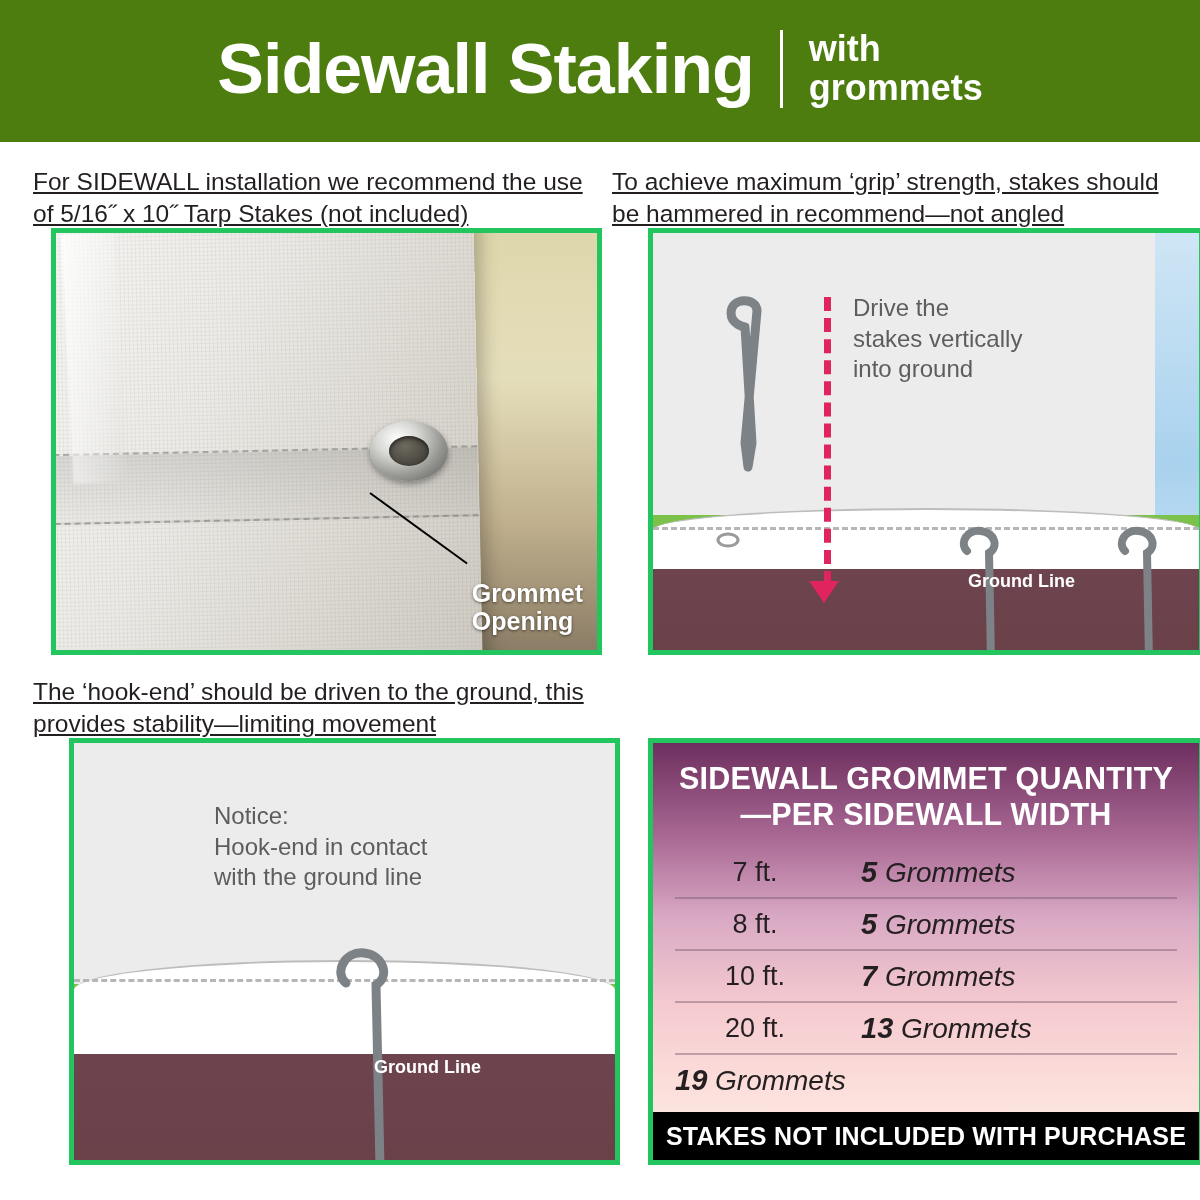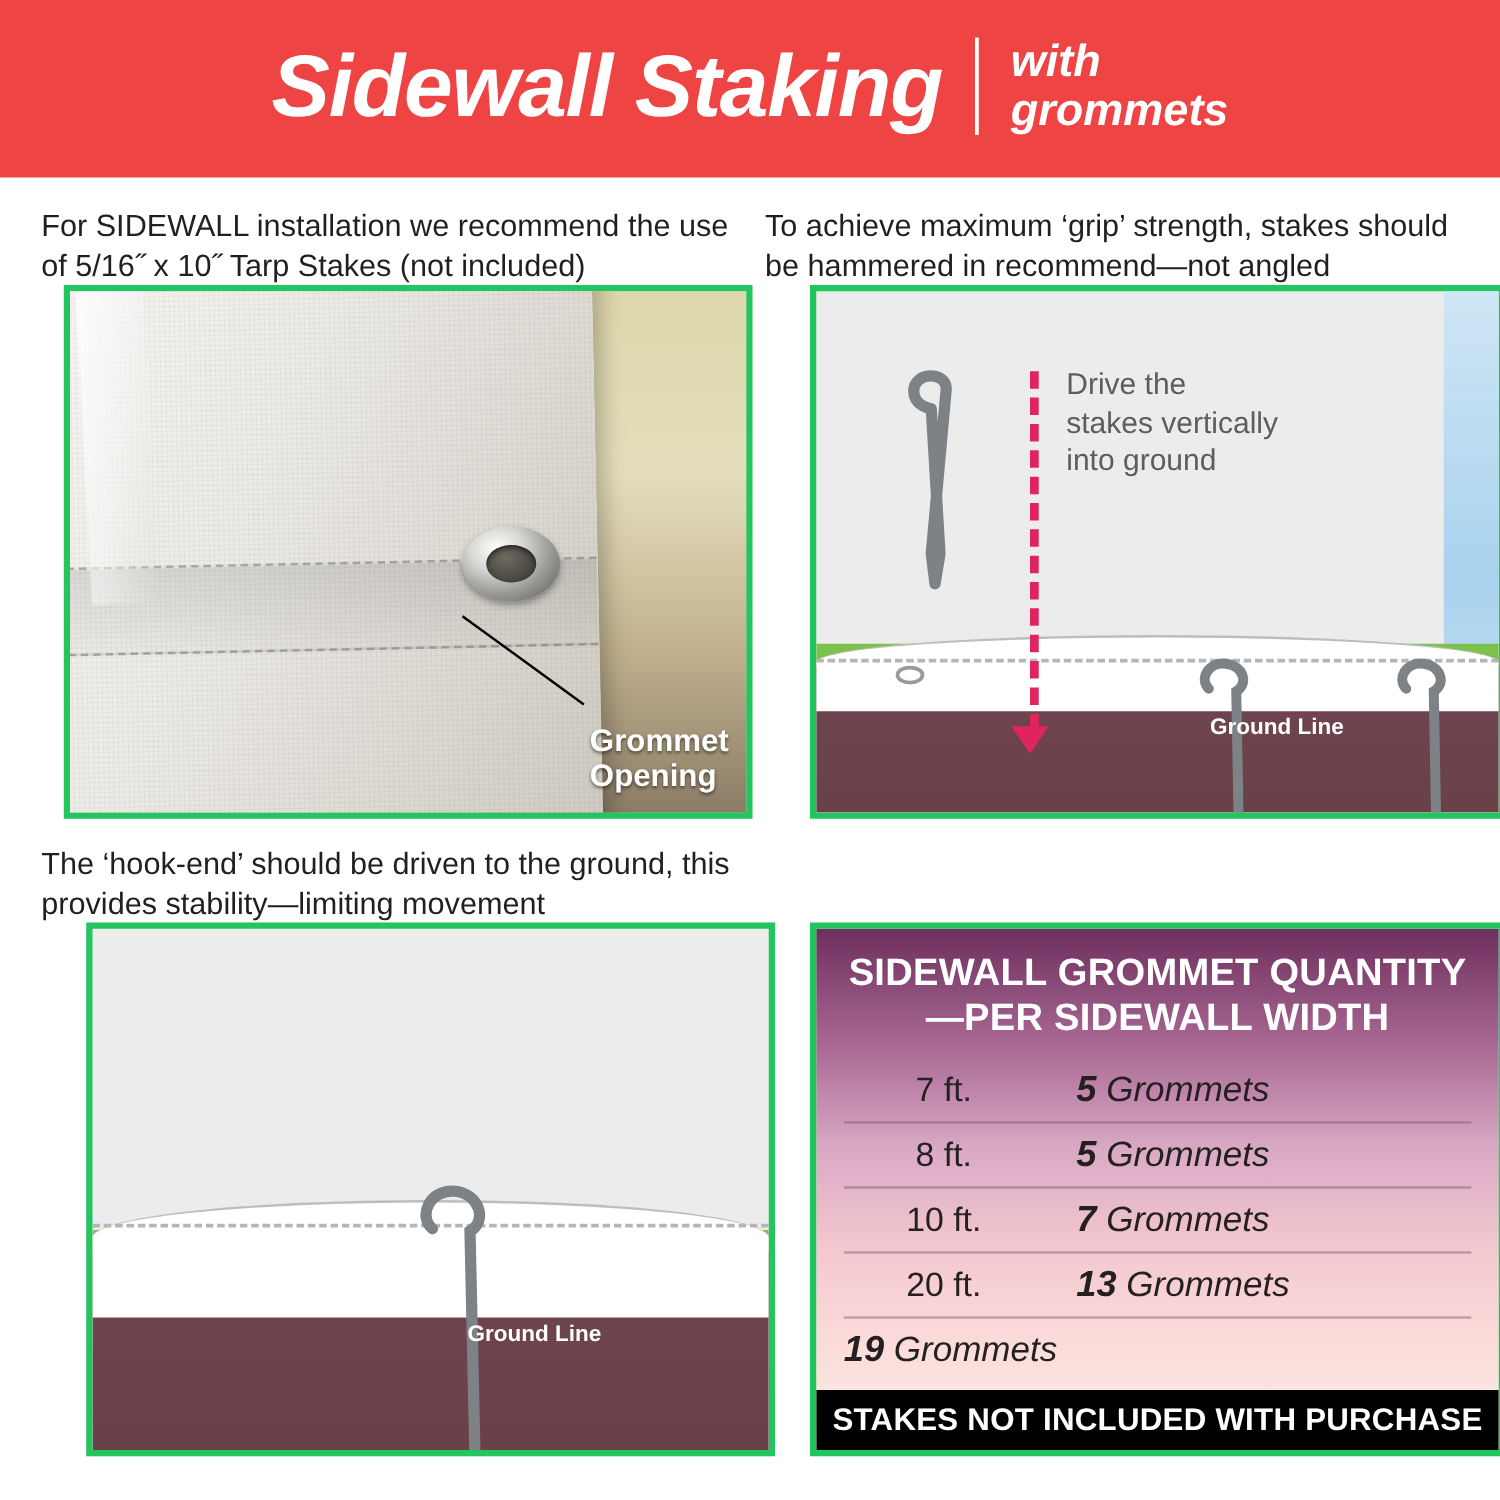--- a/index.html
+++ b/index.html
@@ -15,25 +15,24 @@
     overflow: hidden;
     position: relative;
   }
 
   
   .header {
     position: absolute;
     left: 0; top: 0;
     width: 1200px;
     height: 142px;
-    background: #ef4444;
+    background: #4d7c0f;
     display: flex;
     align-items: center;
     justify-content: center;
-    font-style: italic;
   }
   .header-inner {
     display: flex;
     align-items: center;
     gap: 26px;
     transform: translateY(-2px);
   }
   .header-title {
     color: #ffffff;
     font-size: 70px;
@@ -54,20 +53,21 @@
     line-height: 1.08;
     white-space: nowrap;
   }
 
   
   .panel-caption {
     position: absolute;
     font-size: 24.5px;
     line-height: 1.3;
     color: #231f20;
+    text-decoration: underline;
   }
 
   .figure {
     position: absolute;
     border: 5px solid #22c55e;
     box-sizing: border-box;
     overflow: hidden;
     margin-left: 36px;
   }
 
@@ -325,20 +325,25 @@
 
 <div class="panel-caption" style="left:33px; top:676px; width:555px;">The ‘hook-end’ should be driven to the ground, this provides stability—limiting movement</div>
 
 <div class="figure" id="fig-hook">
   <div class="soil" style="height:38%;"></div>
   <div class="grass" style="bottom:38%;"></div>
 
   <div class="tarp-sheet" style="top:52%; height:22%; border-radius:50% 50% 0 0 / 30px 30px 0 0;"></div>
   <div class="stitch-line" style="top:56.5%;"></div>
 
+  <div class="diagram-note" style="left:140px; top:58px; width:300px;">
+    <div>Notice:</div>
+    <div>Hook-end in contact</div>
+    <div>with the ground line</div>
+  </div>
 
   <svg style="position:absolute; left:258px; top:198px;" width="90" height="225" viewBox="0 0 90 225">
     <path d="M14 42 C2 32, 12 10, 32 12 C52 14, 58 36, 44 44 L48 225" fill="none" stroke="#7d8287" stroke-width="9" stroke-linecap="round"></path>
   </svg>
 
   <div class="ground-line-label" style="left:300px; bottom:82px;">Ground Line</div>
 </div>
 
 <div class="figure" id="fig-table">
   <div class="table-title">

